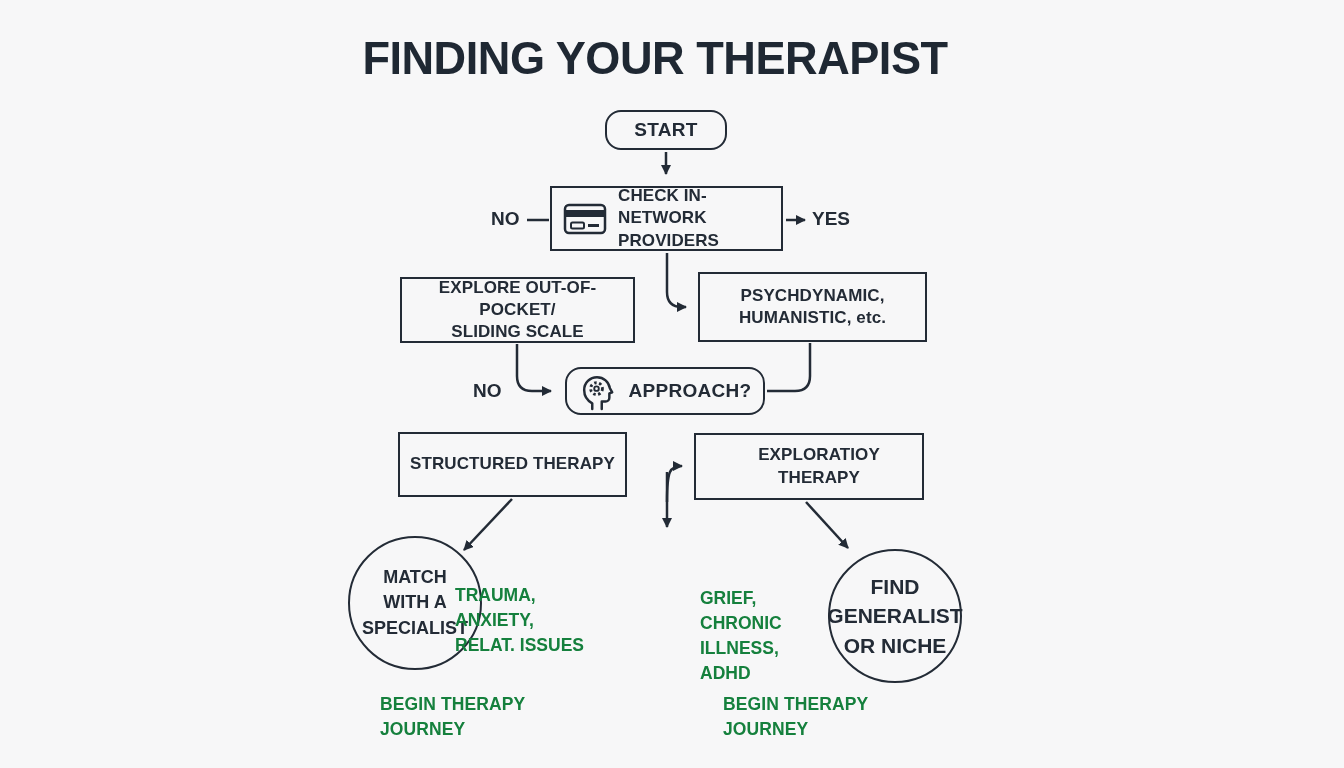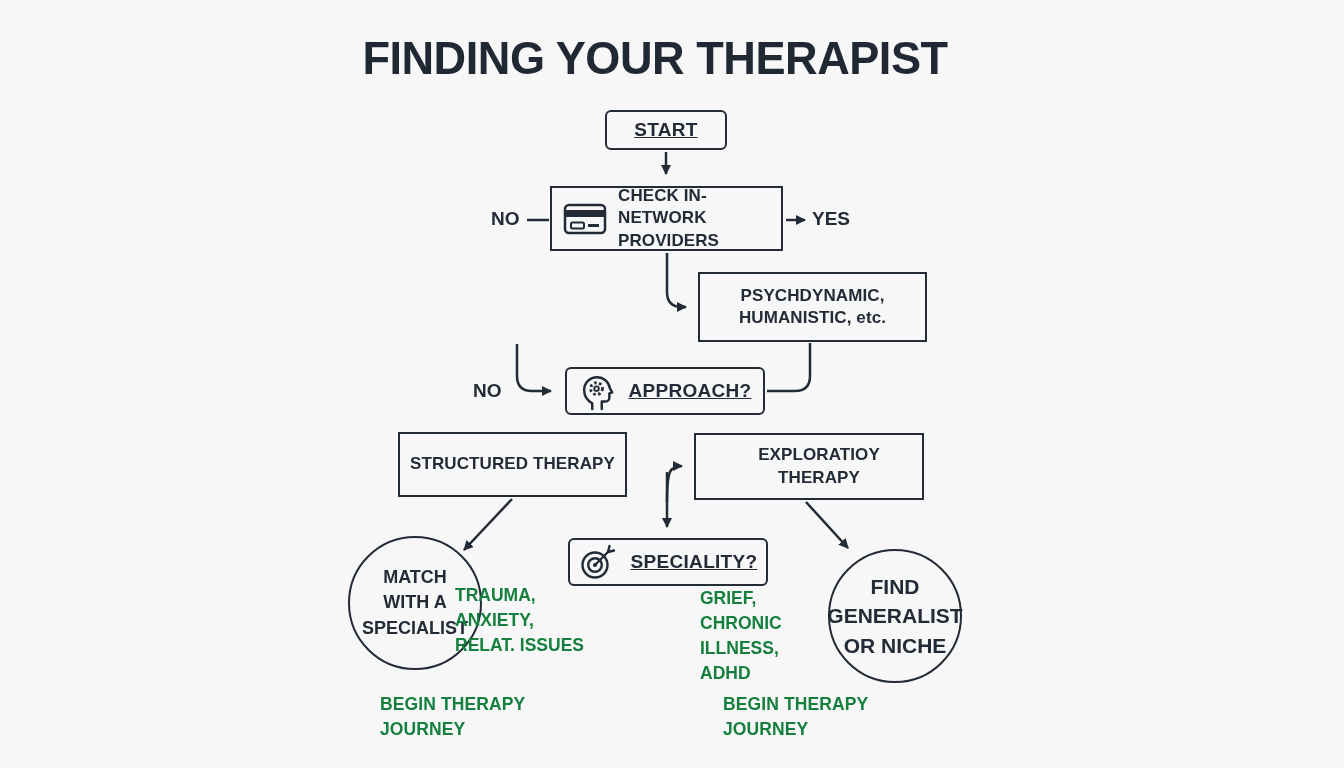--- a/index.html
+++ b/index.html
@@ -30,21 +30,21 @@
     border:2.5px solid #232b36;
     display:flex;
     align-items:center;
     justify-content:center;
     text-align:center;
     font-weight:700;
     color:#232b36;
     box-sizing:border-box;
     background:transparent;
   }
-  .rounded{border-radius:6px;text-decoration:underline;}
+  .rounded{border-radius:16px;}
   .circle{border-radius:50%;}
   .multiline{white-space:pre-line;}
   .lbl{font-size:17px;line-height:1.3;letter-spacing:0.1px;}
   .lbl-lg{font-size:19px;letter-spacing:0.3px;}
   .icon-row{display:flex;align-items:center;gap:10px;padding:0 10px;}
   .icon-row .txt{text-align:left;}
   .edge-label{
     position:absolute;
     font-size:19px;
     font-weight:700;
@@ -105,20 +105,24 @@
       </svg>
       <span class="txt lbl multiline">CHECK IN-NETWORK
 PROVIDERS</span>
     </div>
   </div>
 
   <div class="edge-label" style="left:491px;top:208px;width:40px;">NO</div>
   <div class="edge-label" style="left:812px;top:208px;width:46px;">YES</div>
   <div class="edge-label" style="left:473px;top:380px;width:40px;">NO</div>
 
+  <div class="box lbl multiline" style="left:400px;top:277px;width:235px;height:66px;">
+    <span class="multiline">EXPLORE OUT-OF-POCKET/
+SLIDING SCALE</span>
+  </div>
 
   <div class="box lbl" style="left:698px;top:272px;width:229px;height:70px;">
     <span class="multiline">PSYCHDYNAMIC,
 HUMANISTIC, etc.</span>
   </div>
 
   <div class="box rounded" style="left:565px;top:367px;width:200px;height:48px;">
     <div class="icon-row" style="gap:12px;">
       <svg class="inline-icon" width="38" height="42" viewBox="0 0 40 44">
         <path d="M15 41 V35 C9.5 32 6.5 27 6.5 21 A13.5 13.5 0 0 1 20 7.5 C27 7.5 32.5 12.5 33.5 19 L36 23.5 L33 24.5 V29 C33 31.2 31.2 33 29 33 H25 V41" fill="none" stroke="#232b36" stroke-width="2.6" stroke-linejoin="round" stroke-linecap="round"></path>
@@ -131,32 +135,20 @@
 
   <div class="box lbl" style="left:398px;top:432px;width:229px;height:65px;">
     <span>STRUCTURED THERAPY</span>
   </div>
 
   <div class="box lbl" style="left:694px;top:433px;width:230px;height:67px;padding-left:20px;">
     <span class="multiline">EXPLORATIOY
 THERAPY</span>
   </div>
 
-  <div class="box rounded" style="left:568px;top:538px;width:200px;height:48px;">
-    <div class="icon-row" style="gap:12px;">
-      <svg class="inline-icon" width="40" height="40" viewBox="0 0 40 40">
-        <circle cx="16" cy="23" r="12.5" fill="none" stroke="#232b36" stroke-width="2.4"></circle>
-        <circle cx="16" cy="23" r="6.8" fill="none" stroke="#232b36" stroke-width="2.4"></circle>
-        <circle cx="16" cy="23" r="2" fill="#232b36"></circle>
-        <line x1="16" y1="23" x2="29" y2="10" stroke="#232b36" stroke-width="2.4" stroke-linecap="round"></line>
-        <path d="M29 10 l6 -1.5 M29 10 l1.5 -6" fill="none" stroke="#232b36" stroke-width="2.4" stroke-linecap="round"></path>
-      </svg>
-      <span class="lbl-lg" style="font-weight:700;">SPECIALITY?</span>
-    </div>
-  </div>
 
   <div class="box circle" style="left:348px;top:536px;width:134px;height:134px;font-size:18px;line-height:1.4;">
     <span class="multiline">MATCH
 WITH A
 SPECIALIST</span>
   </div>
 
   <div class="box circle" style="left:828px;top:549px;width:134px;height:134px;font-size:21px;line-height:1.4;">
     <span class="multiline">FIND
 GENERALIST

